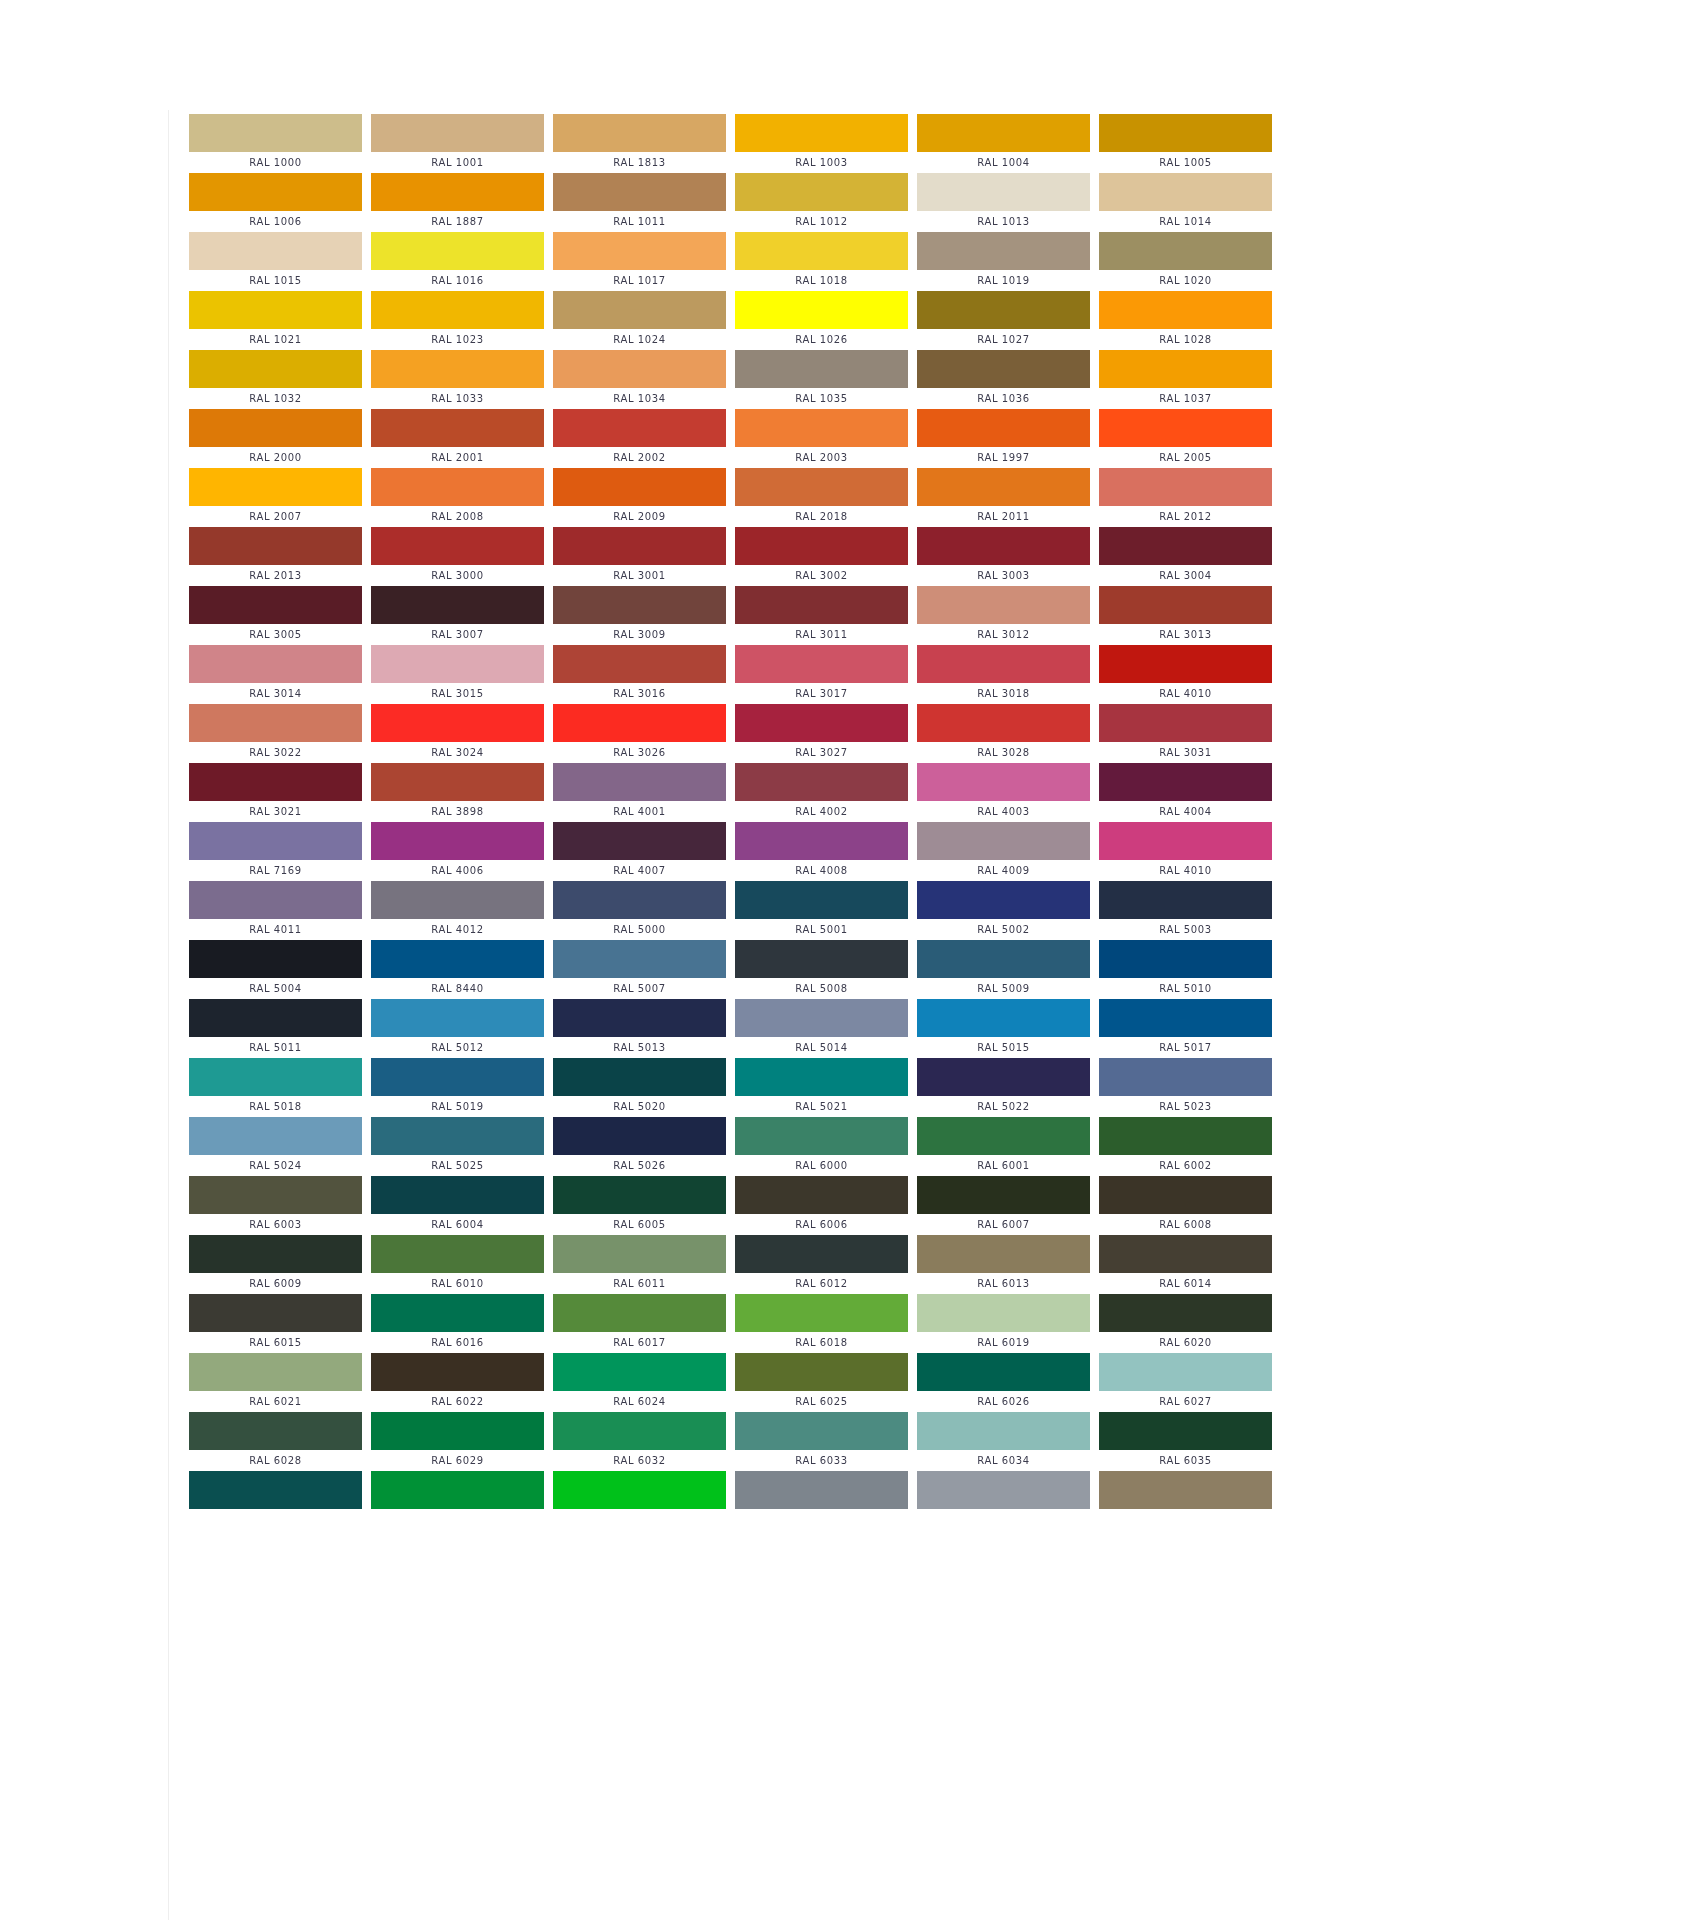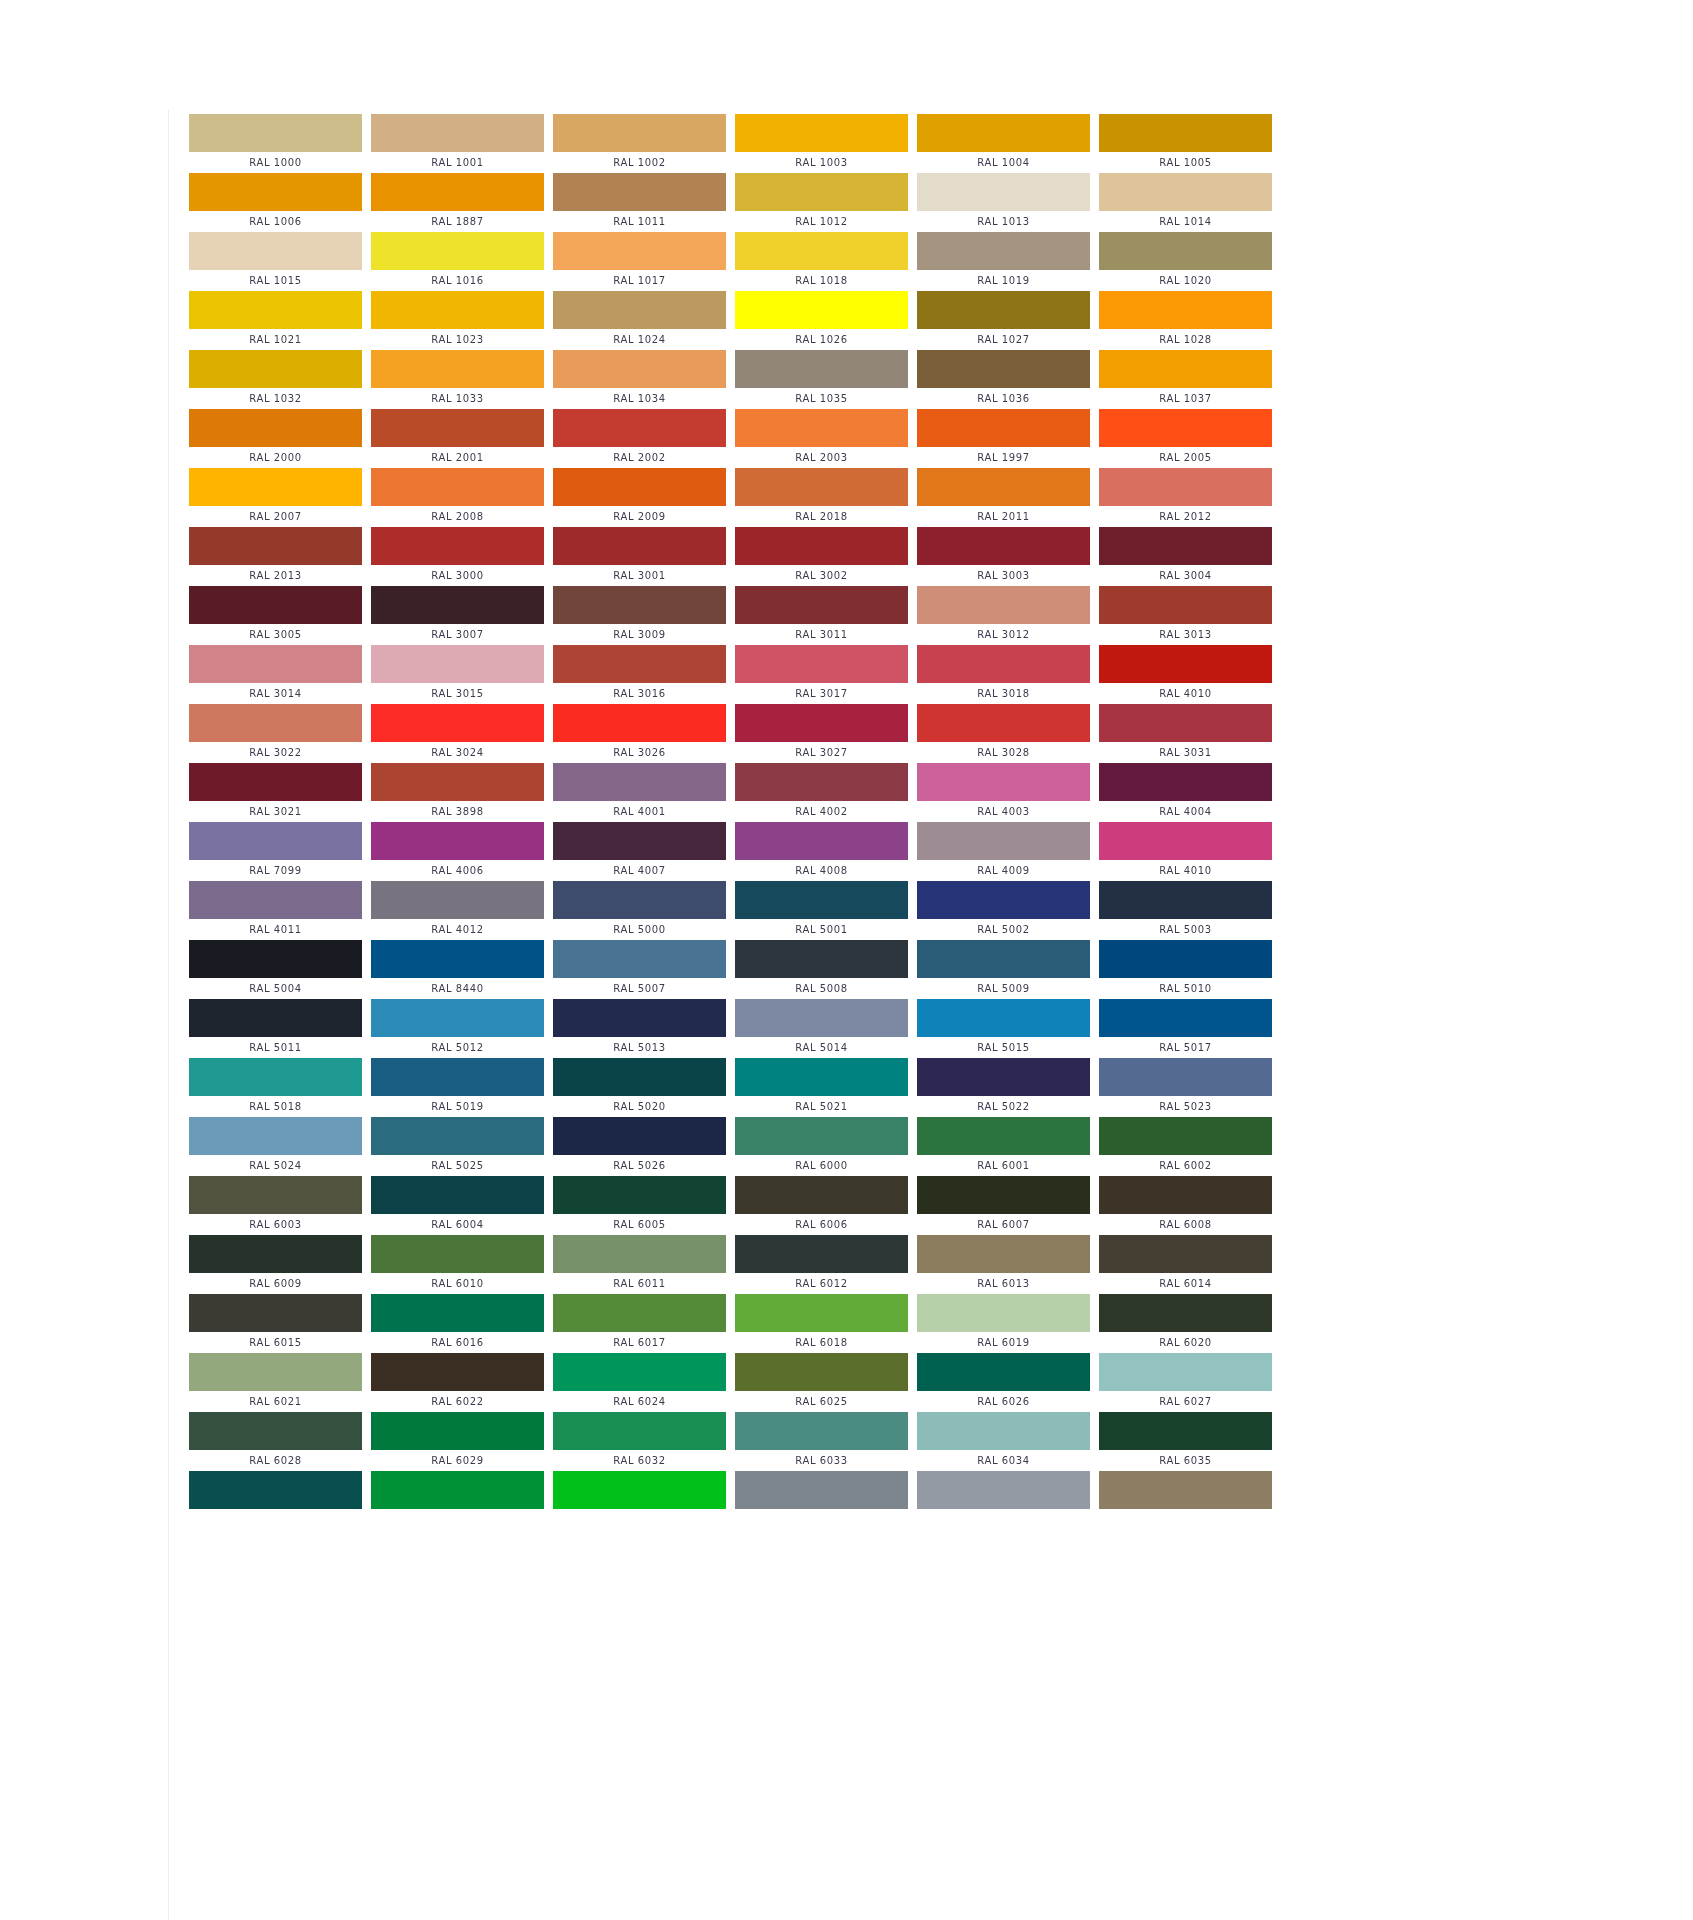--- a/index.html
+++ b/index.html
@@ -100,21 +100,21 @@
         <div class="cell">
           <div class="swatch" style="background: rgb(205, 189, 139);"></div>
           <div class="label">RAL 1000</div>
         </div>
         <div class="cell">
           <div class="swatch" style="background: rgb(208, 176, 132);"></div>
           <div class="label">RAL 1001</div>
         </div>
         <div class="cell">
           <div class="swatch" style="background: rgb(215, 167, 99);"></div>
-          <div class="label">RAL 1002</div>
+          <div class="label">RAL 1813</div>
         </div>
         <div class="cell">
           <div class="swatch" style="background: rgb(242, 177, 0);"></div>
           <div class="label">RAL 1003</div>
         </div>
         <div class="cell">
           <div class="swatch" style="background: rgb(223, 160, 0);"></div>
           <div class="label">RAL 1004</div>
         </div>
         <div class="cell">
@@ -404,21 +404,21 @@
           <div class="label">RAL 4003</div>
         </div>
         <div class="cell">
           <div class="swatch" style="background: rgb(99, 26, 60);"></div>
           <div class="label">RAL 4004</div>
         </div>
       </div>
       <div class="row">
         <div class="cell">
           <div class="swatch" style="background: rgb(122, 114, 161);"></div>
-          <div class="label">RAL 7099</div>
+          <div class="label">RAL 7169</div>
         </div>
         <div class="cell">
           <div class="swatch" style="background: rgb(152, 48, 131);"></div>
           <div class="label">RAL 4006</div>
         </div>
         <div class="cell">
           <div class="swatch" style="background: rgb(70, 38, 59);"></div>
           <div class="label">RAL 4007</div>
         </div>
         <div class="cell">

